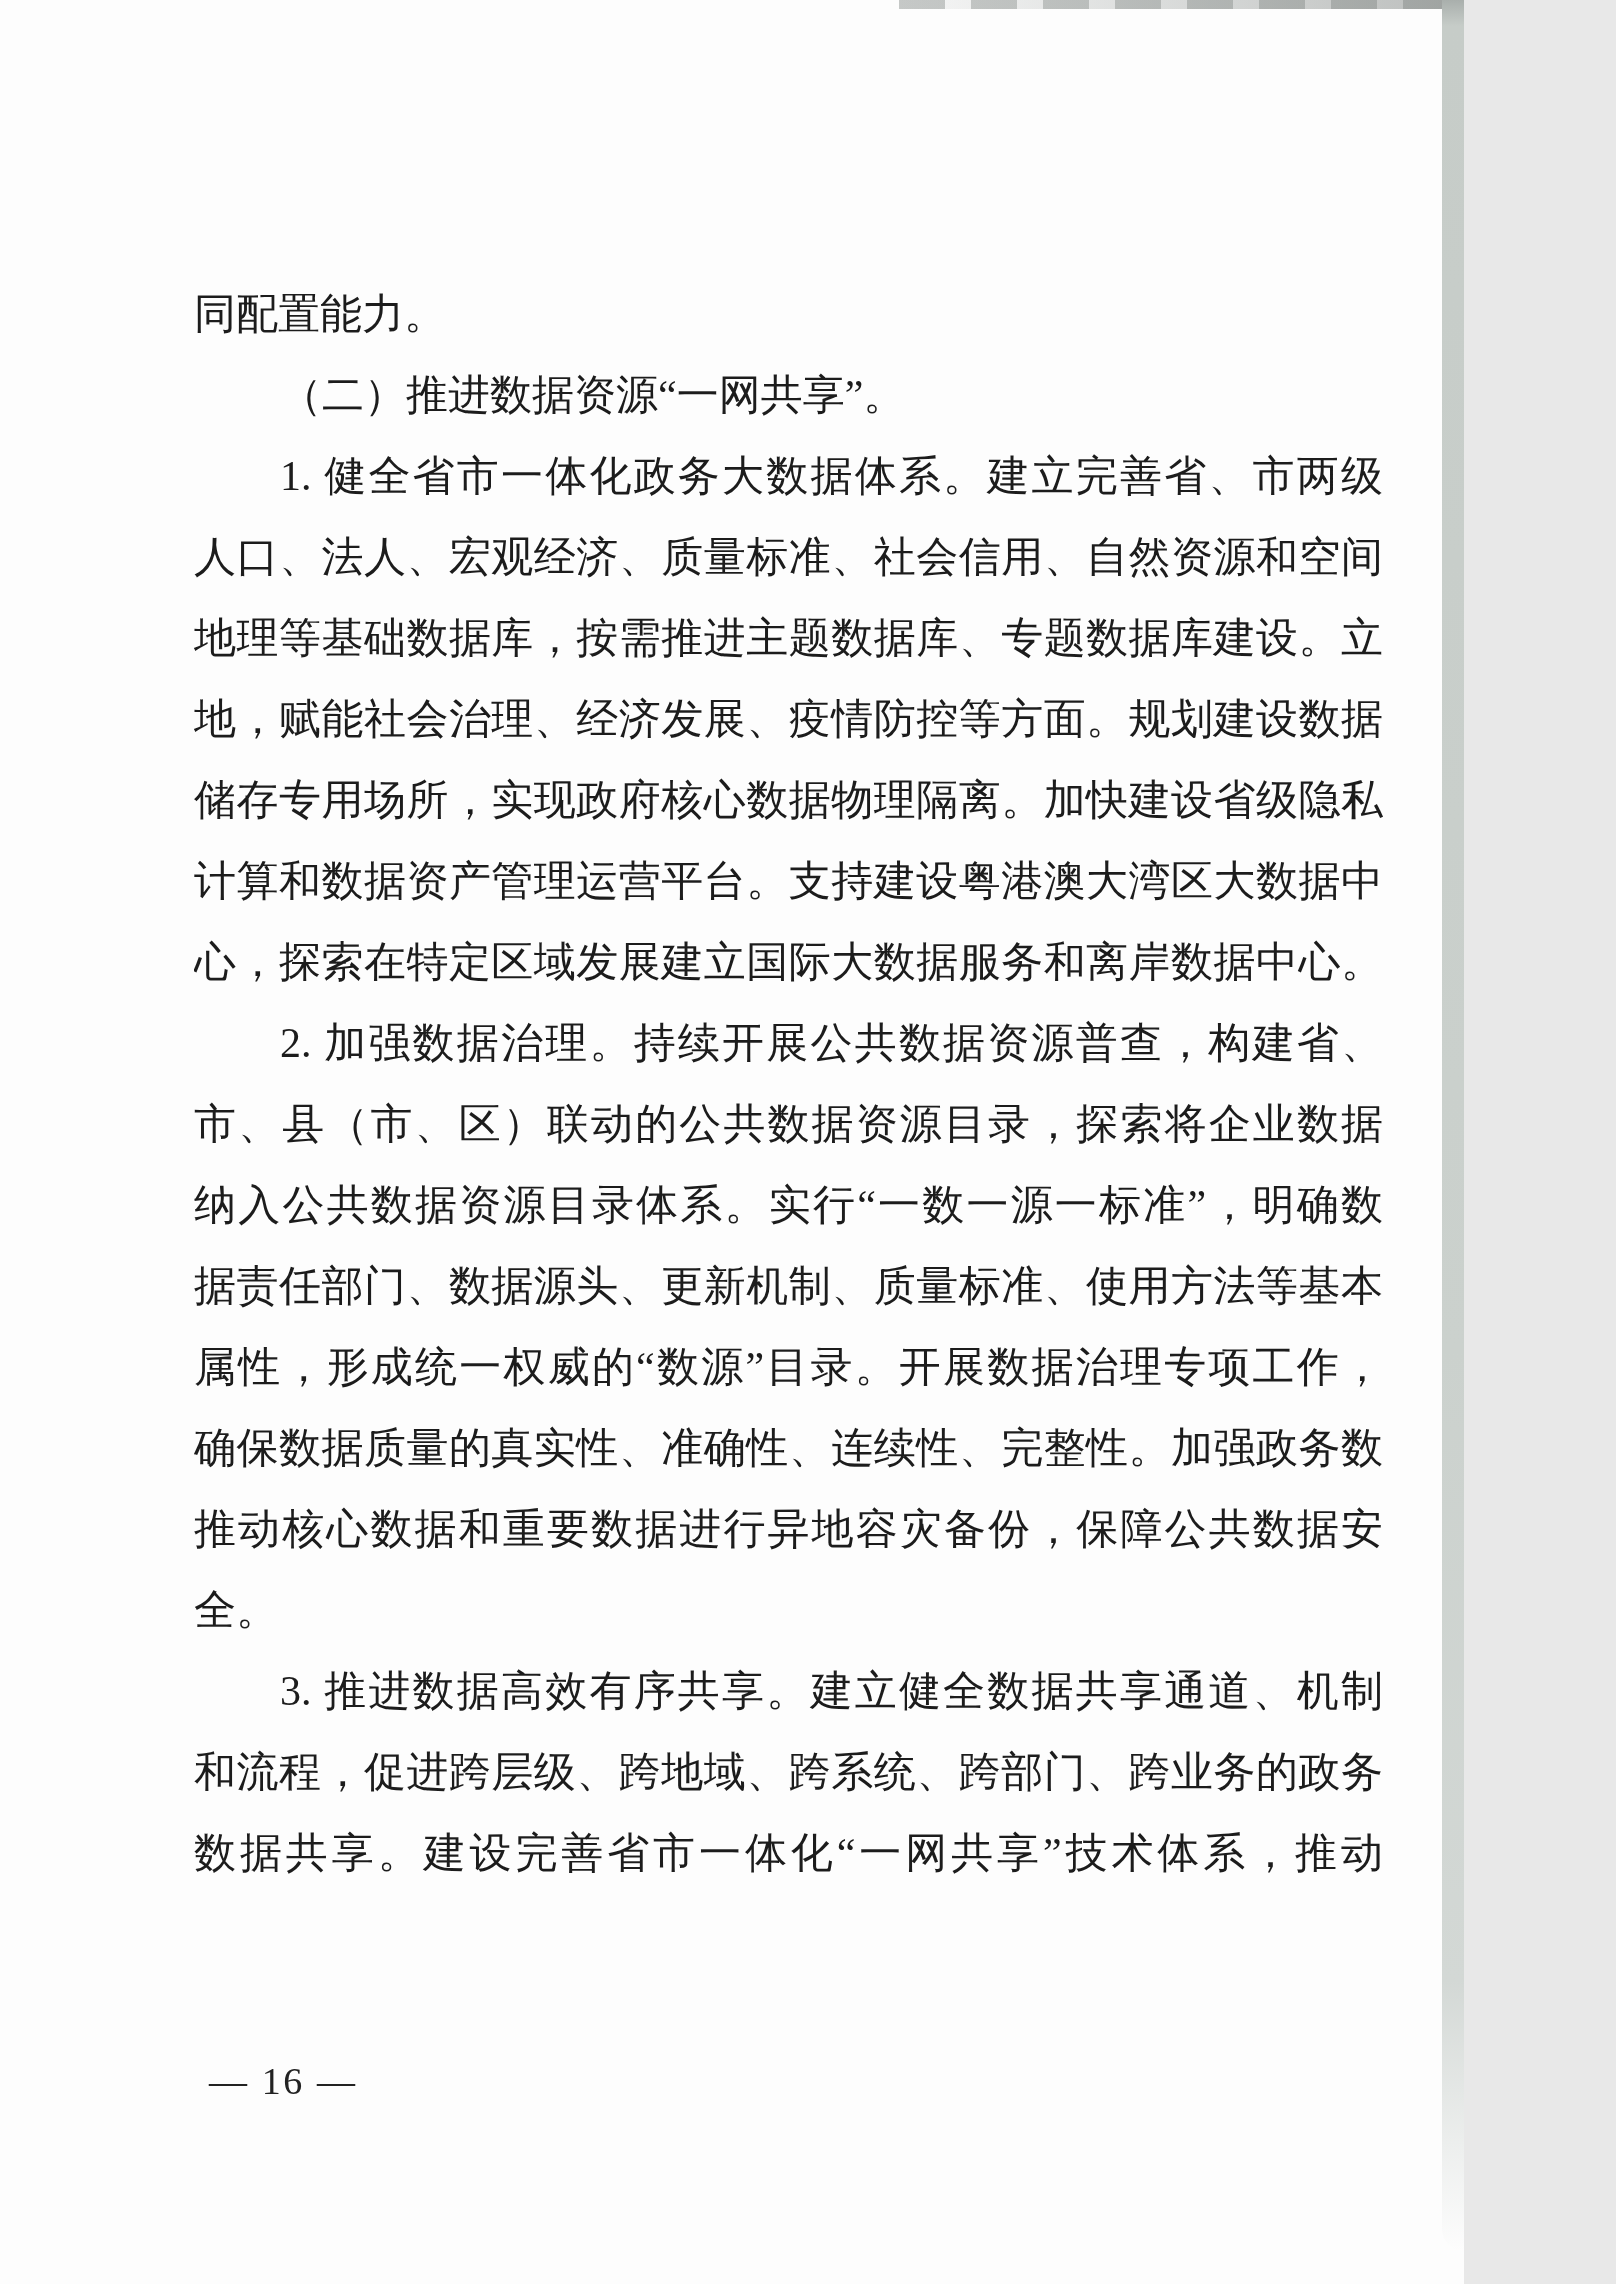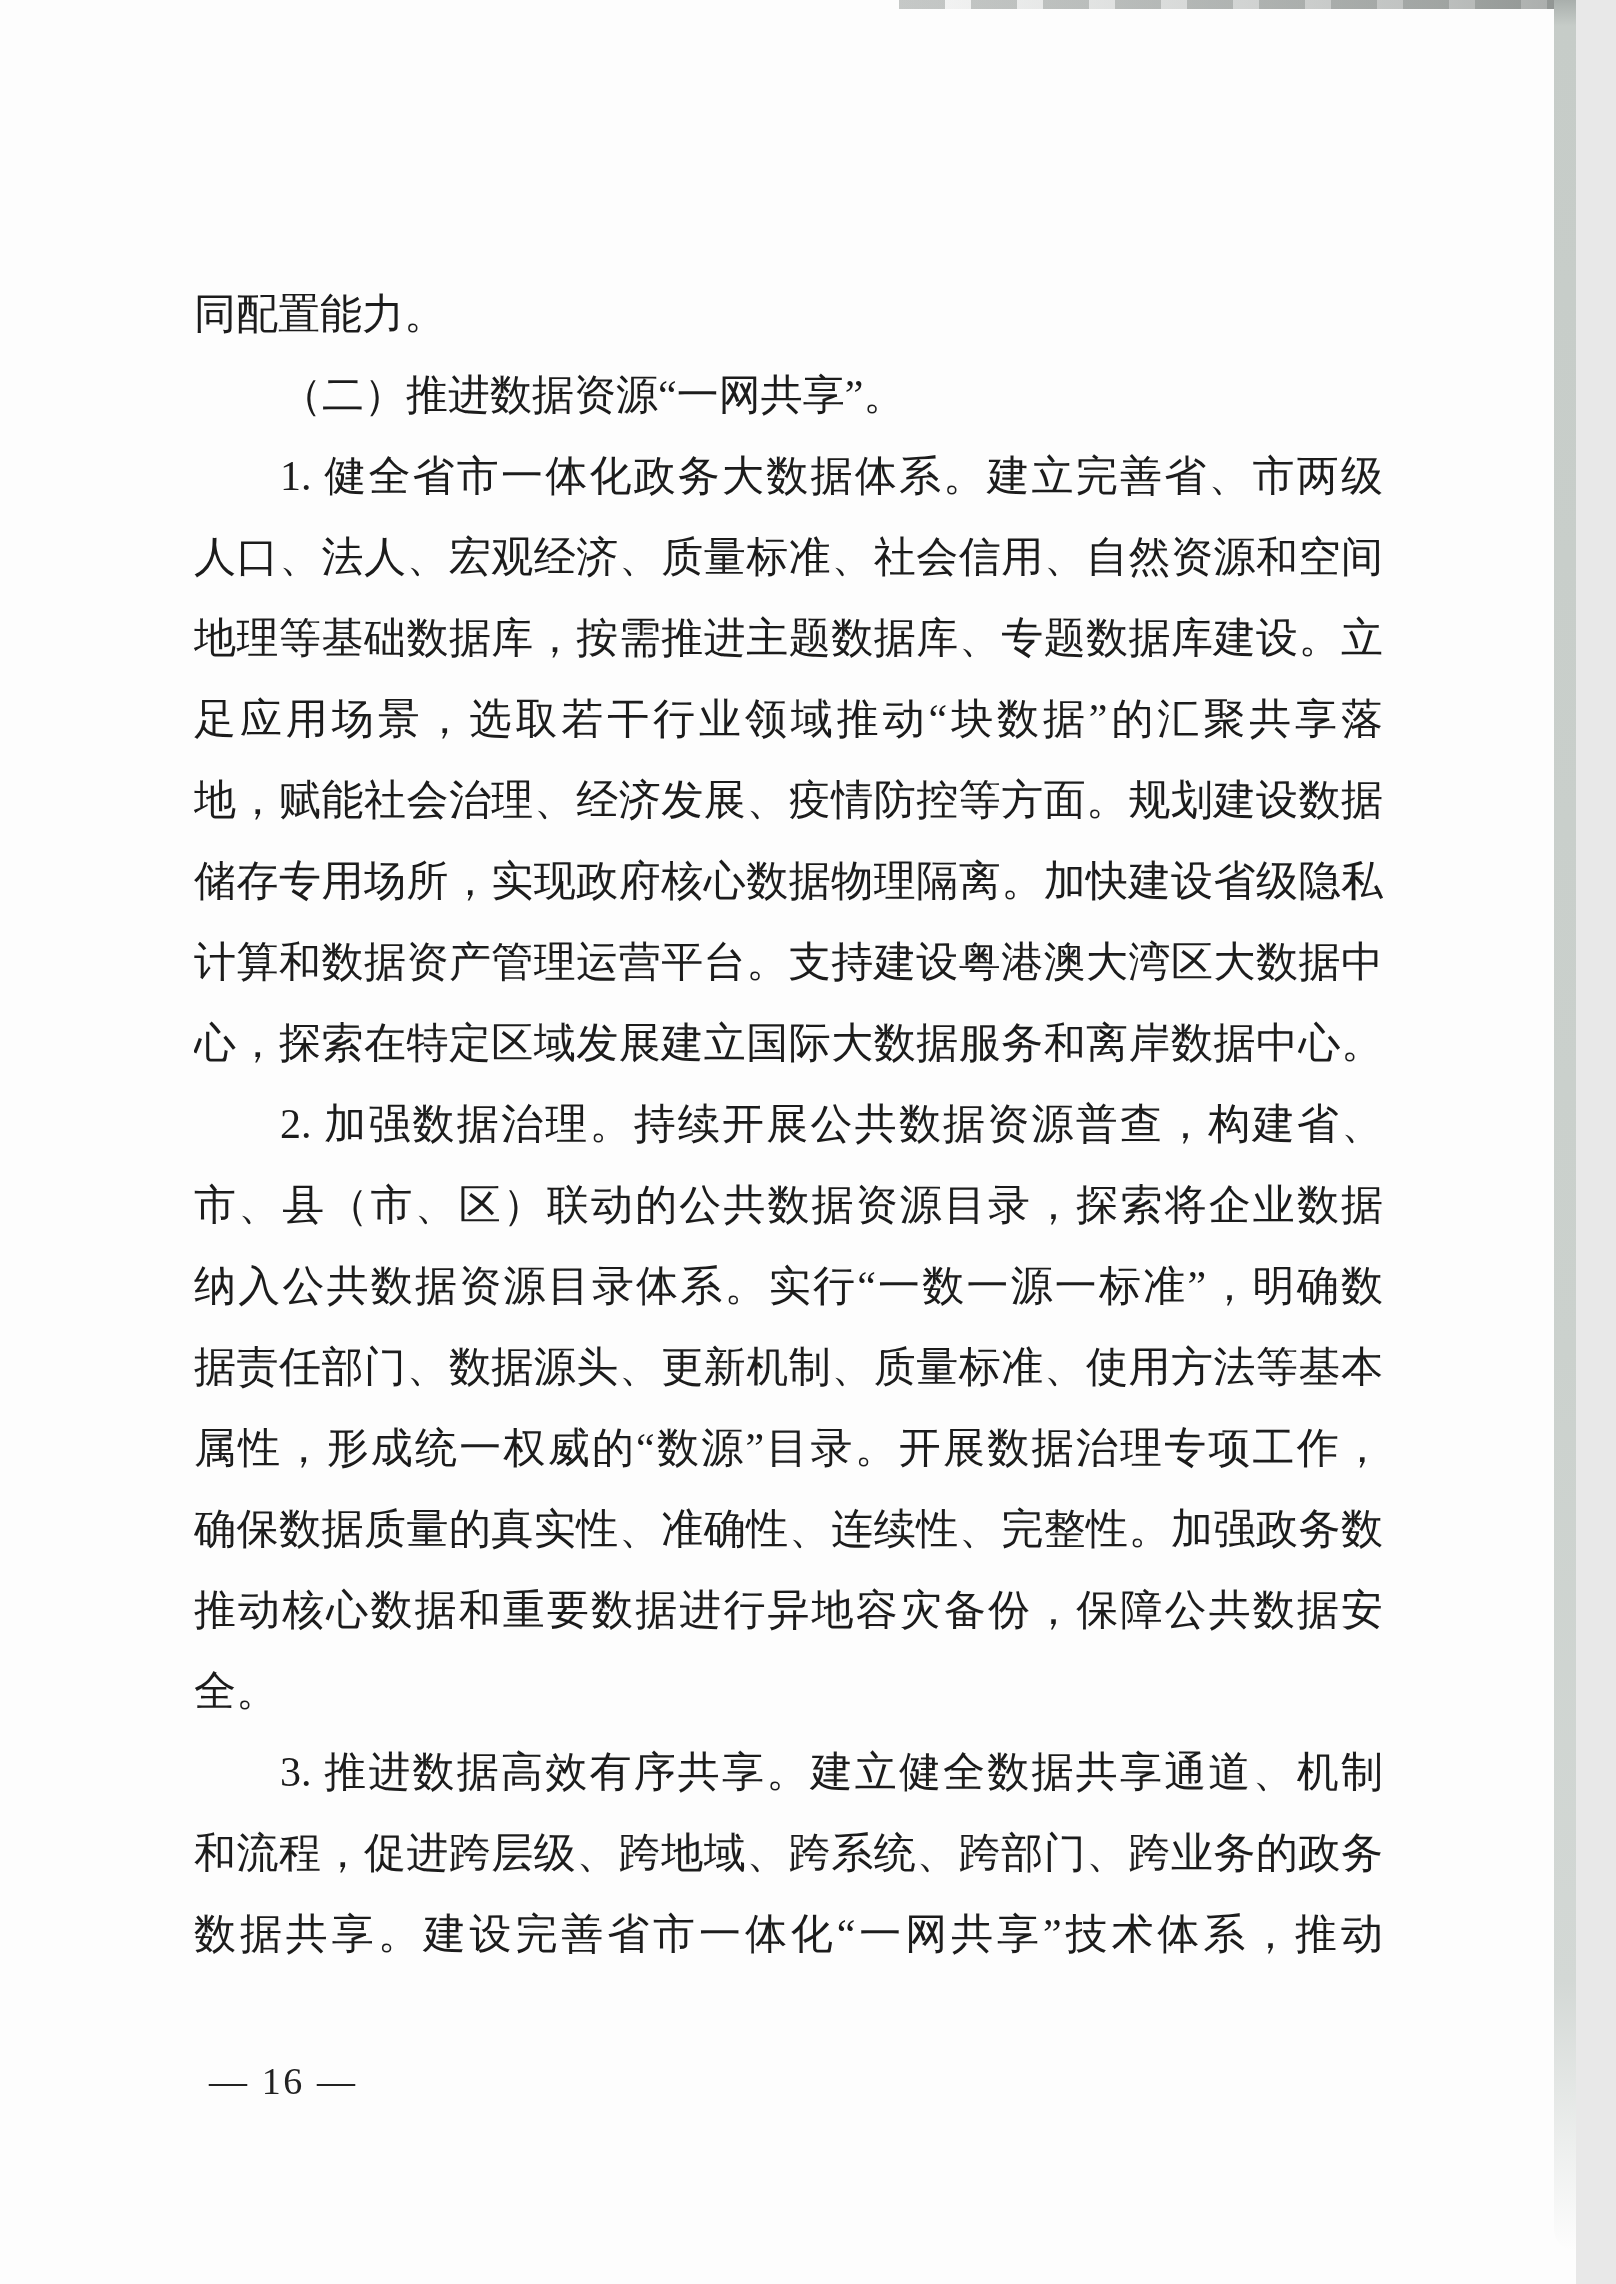--- a/index.html
+++ b/index.html
@@ -2,21 +2,21 @@
 <html style="font-size:10.4px"><head>
 <meta charset="utf-8">
 <style>
   html, body {
     margin: 0;
     padding: 0;
     background: #e8e8e8;
   }
   .page {
     position: relative;
-    width: 1576px;
+    width: 1464px;
     height: 2284px;
     background: #fdfdfd;
     overflow: hidden;
     font-family: "Liberation Serif", "DejaVu Serif", serif;
   }
   
   .top-artifact {
     position: absolute;
     top: 0;
     left: 899px;
@@ -89,21 +89,20 @@
 
 <div class="page">
   <div class="top-artifact"></div>
   <div class="right-edge"></div>
   <main class="text-block">
       <div class="line">同配置能力。</div>
       <div class="line heading indent">（二）推进数据资源“一网共享”。</div>
       <div class="line indent justify">1. 健全省市一体化政务大数据体系。建立完善省、市两级</div>
       <div class="line justify">人口、法人、宏观经济、质量标准、社会信用、自然资源和空间</div>
       <div class="line justify">地理等基础数据库，按需推进主题数据库、专题数据库建设。立</div>
-      <div class="line justify">足应用场景，选取若干行业领域推动“块数据”的汇聚共享落</div>
       <div class="line justify">地，赋能社会治理、经济发展、疫情防控等方面。规划建设数据</div>
       <div class="line justify">储存专用场所，实现政府核心数据物理隔离。加快建设省级隐私</div>
       <div class="line justify">计算和数据资产管理运营平台。支持建设粤港澳大湾区大数据中</div>
       <div class="line justify">心，探索在特定区域发展建立国际大数据服务和离岸数据中心。</div>
       <div class="line indent justify">2. 加强数据治理。持续开展公共数据资源普查，构建省、</div>
       <div class="line justify">市、县（市、区）联动的公共数据资源目录，探索将企业数据</div>
       <div class="line justify">纳入公共数据资源目录体系。实行“一数一源一标准”，明确数</div>
       <div class="line justify">据责任部门、数据源头、更新机制、质量标准、使用方法等基本</div>
       <div class="line justify">属性，形成统一权威的“数源”目录。开展数据治理专项工作，</div>
       <div class="line justify">确保数据质量的真实性、准确性、连续性、完整性。加强政务数</div>

